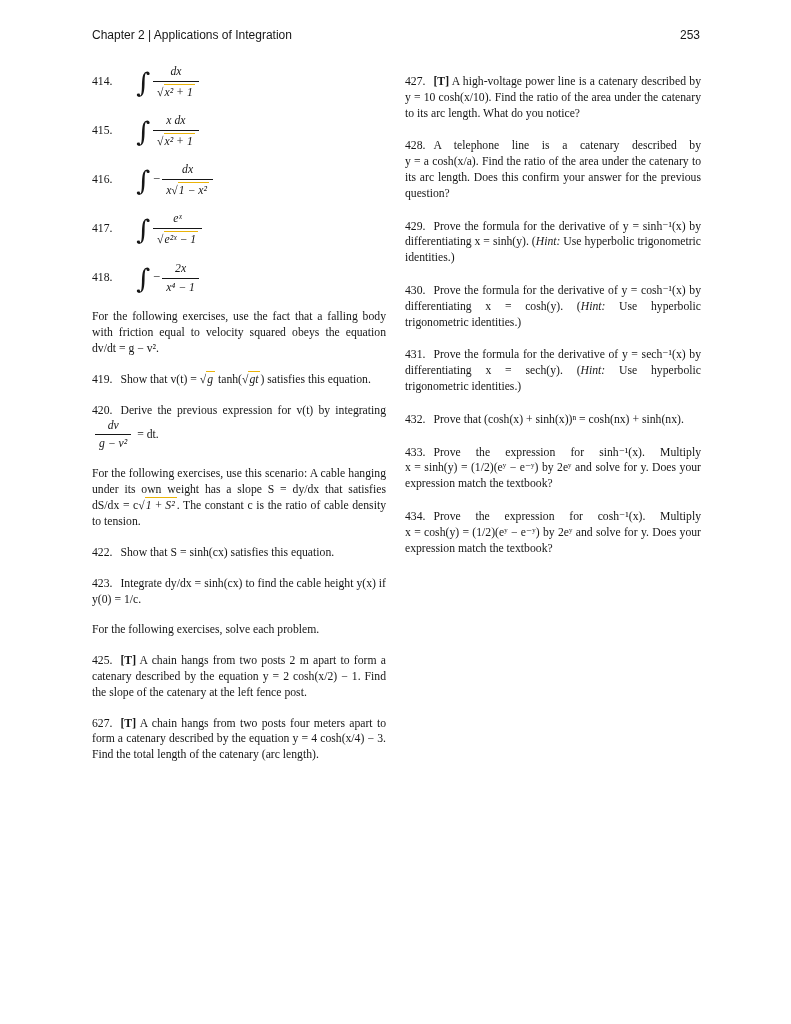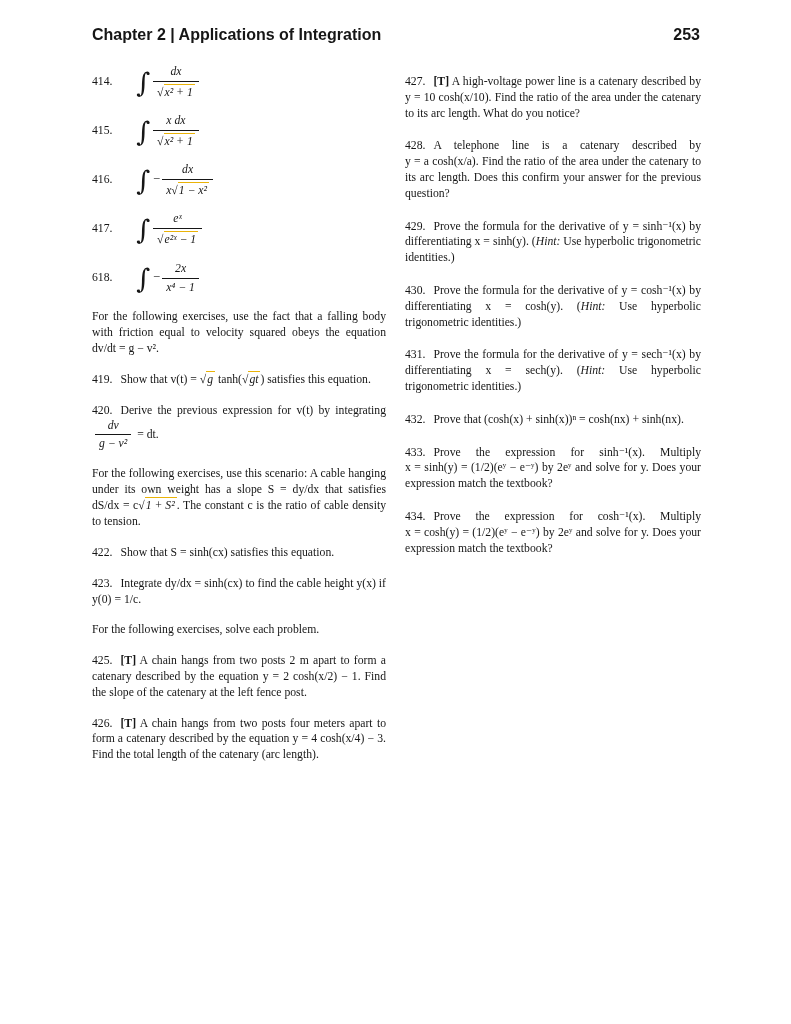--- a/index.html
+++ b/index.html
@@ -9,21 +9,21 @@
     width:791px;height:1024px;
     color:#161616;
     font-family:"Liberation Serif","DejaVu Serif",serif;
     font-size:11.7px;line-height:15.8px;
   }
   .page{position:relative;width:791px;height:1024px;background:#ffffff;overflow:hidden}
   .pg-header{
     position:absolute;left:92px;right:91px;top:29px;
     display:flex;justify-content:space-between;
     font-family:"Liberation Sans","DejaVu Sans",sans-serif;
-    font-size:16px;font-weight:700;line-height:12px;
+    font-size:12px;font-weight:400;line-height:12px;
   }
   .col{position:absolute;top:64px}
   .col-left{left:92px;width:294px}
   .col-right{left:405px;width:296px;top:74px}
 
   .para{margin:0 0 15px;text-align:justify}
   .col-right .para{margin-bottom:17px}
   .exnum{margin-right:8px}
 
   
@@ -98,21 +98,21 @@
       <span class="mathrow">
           <span class="intsign">∫</span>
           <span class="frac">
             <span class="fnum">eˣ</span>
             <span class="fden"><span class="radsign">√</span><span class="rad">e²ˣ − 1</span></span>
           </span>
         </span>
     </div>
 
     <div class="ex-int">
-      <span class="exnum">618.</span>
+      <span class="exnum">418.</span>
       <span class="mathrow">
           <span class="intsign">∫</span>
           <span class="intminus">−</span>
           <span class="frac">
             <span class="fnum">2x</span>
             <span class="fden">x⁴ − 1</span>
           </span>
         </span>
     </div>
 
@@ -127,21 +127,21 @@
 
     <p class="para"><span class="exnum">422.</span><span><span>Show that </span><span class="seg-nw">S = sinh(cx)</span><span> satisfies this equation.</span></span></p>
 
     <p class="para"><span class="exnum">423.</span><span><span>Integrate </span><span class="seg-nw">dy/dx = sinh(cx)</span><span> to find the cable height </span><span class="seg-m">y(x)</span><span> if </span><span class="seg-m seg-nw">y(0) = 1/c</span><span>.</span></span></p>
 
 
     <p class="para"><span>For the following exercises, solve each problem.</span></p>
 
     <p class="para"><span class="exnum">425.</span><span><span class="seg-b">[T]</span><span> A chain hangs from two posts 2 m apart to form a catenary described by the equation </span><span class="seg-nw">y = 2 cosh(x/2) − 1</span><span>. Find the slope of the catenary at the left fence post.</span></span></p>
 
-    <p class="para"><span class="exnum">426.</span><span><span class="seg-b">[T]</span><span> A chain hangs from two posts four meters apart to form a catenary described by the equation </span><span class="seg-nw">y = 4 cosh(x/4) − 3</span><span>. Find the total length of the catenary (arc length).</span></span></p>
+    <p class="para"><span class="exnum">627.</span><span><span class="seg-b">[T]</span><span> A chain hangs from two posts four meters apart to form a catenary described by the equation </span><span class="seg-nw">y = 4 cosh(x/4) − 3</span><span>. Find the total length of the catenary (arc length).</span></span></p>
 
   </div>
 
   <div class="col col-right">
 
     <p class="para"><span class="exnum">427.</span><span><span class="seg-b">[T]</span><span> A high-voltage power line is a catenary described by </span><span class="seg-nw">y = 10 cosh(x/10)</span><span>. Find the ratio of the area under the catenary to its arc length. What do you notice?</span></span></p>
 
     <p class="para"><span class="exnum">428.</span><span><span>A telephone line is a catenary described by </span><span class="seg-nw">y = a cosh(x/a)</span><span>. Find the ratio of the area under the catenary to its arc length. Does this confirm your answer for the previous question?</span></span></p>
 
     <p class="para"><span class="exnum">429.</span><span><span>Prove the formula for the derivative of </span><span class="seg-nw">y = sinh⁻¹(x)</span><span> by differentiating </span><span class="seg-nw">x = sinh(y)</span><span>. (</span><span class="seg-i">Hint:</span><span> Use hyperbolic trigonometric identities.)</span></span></p>

